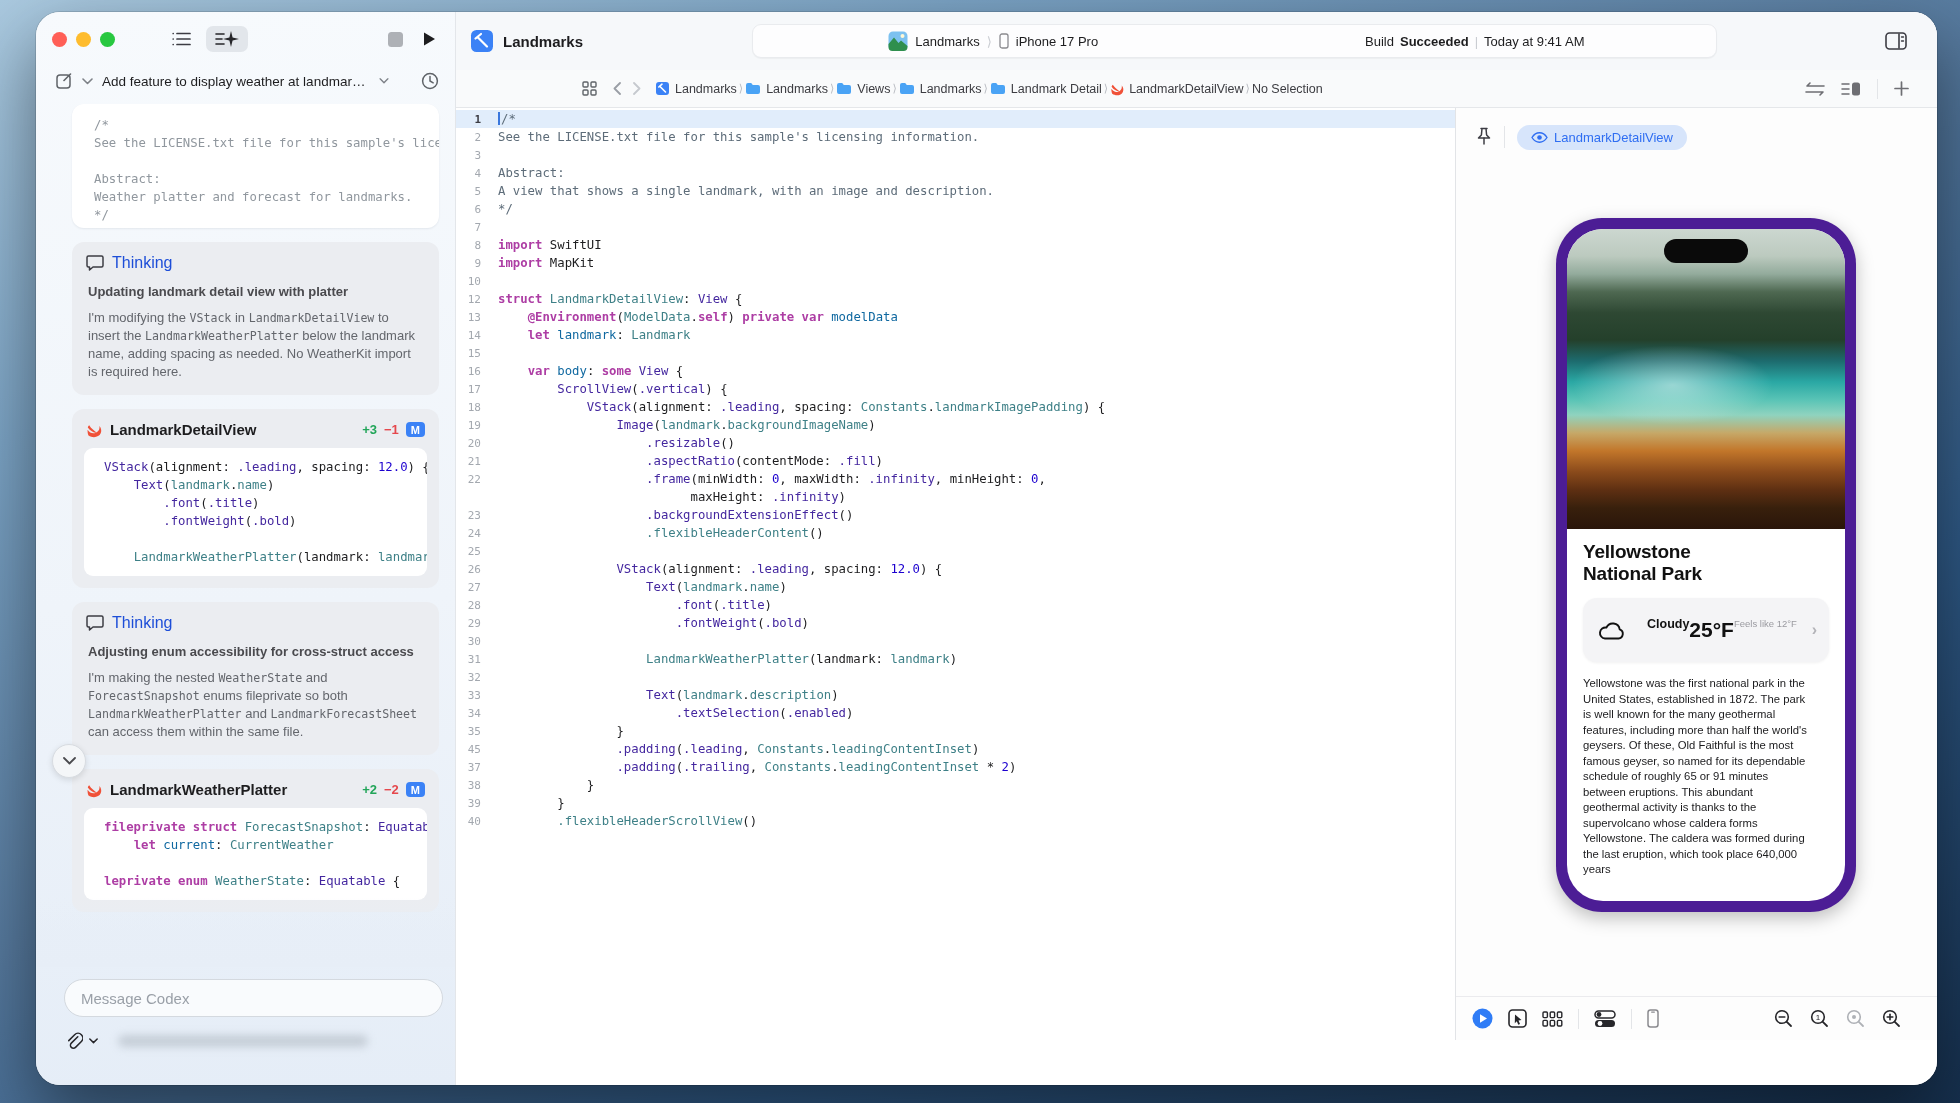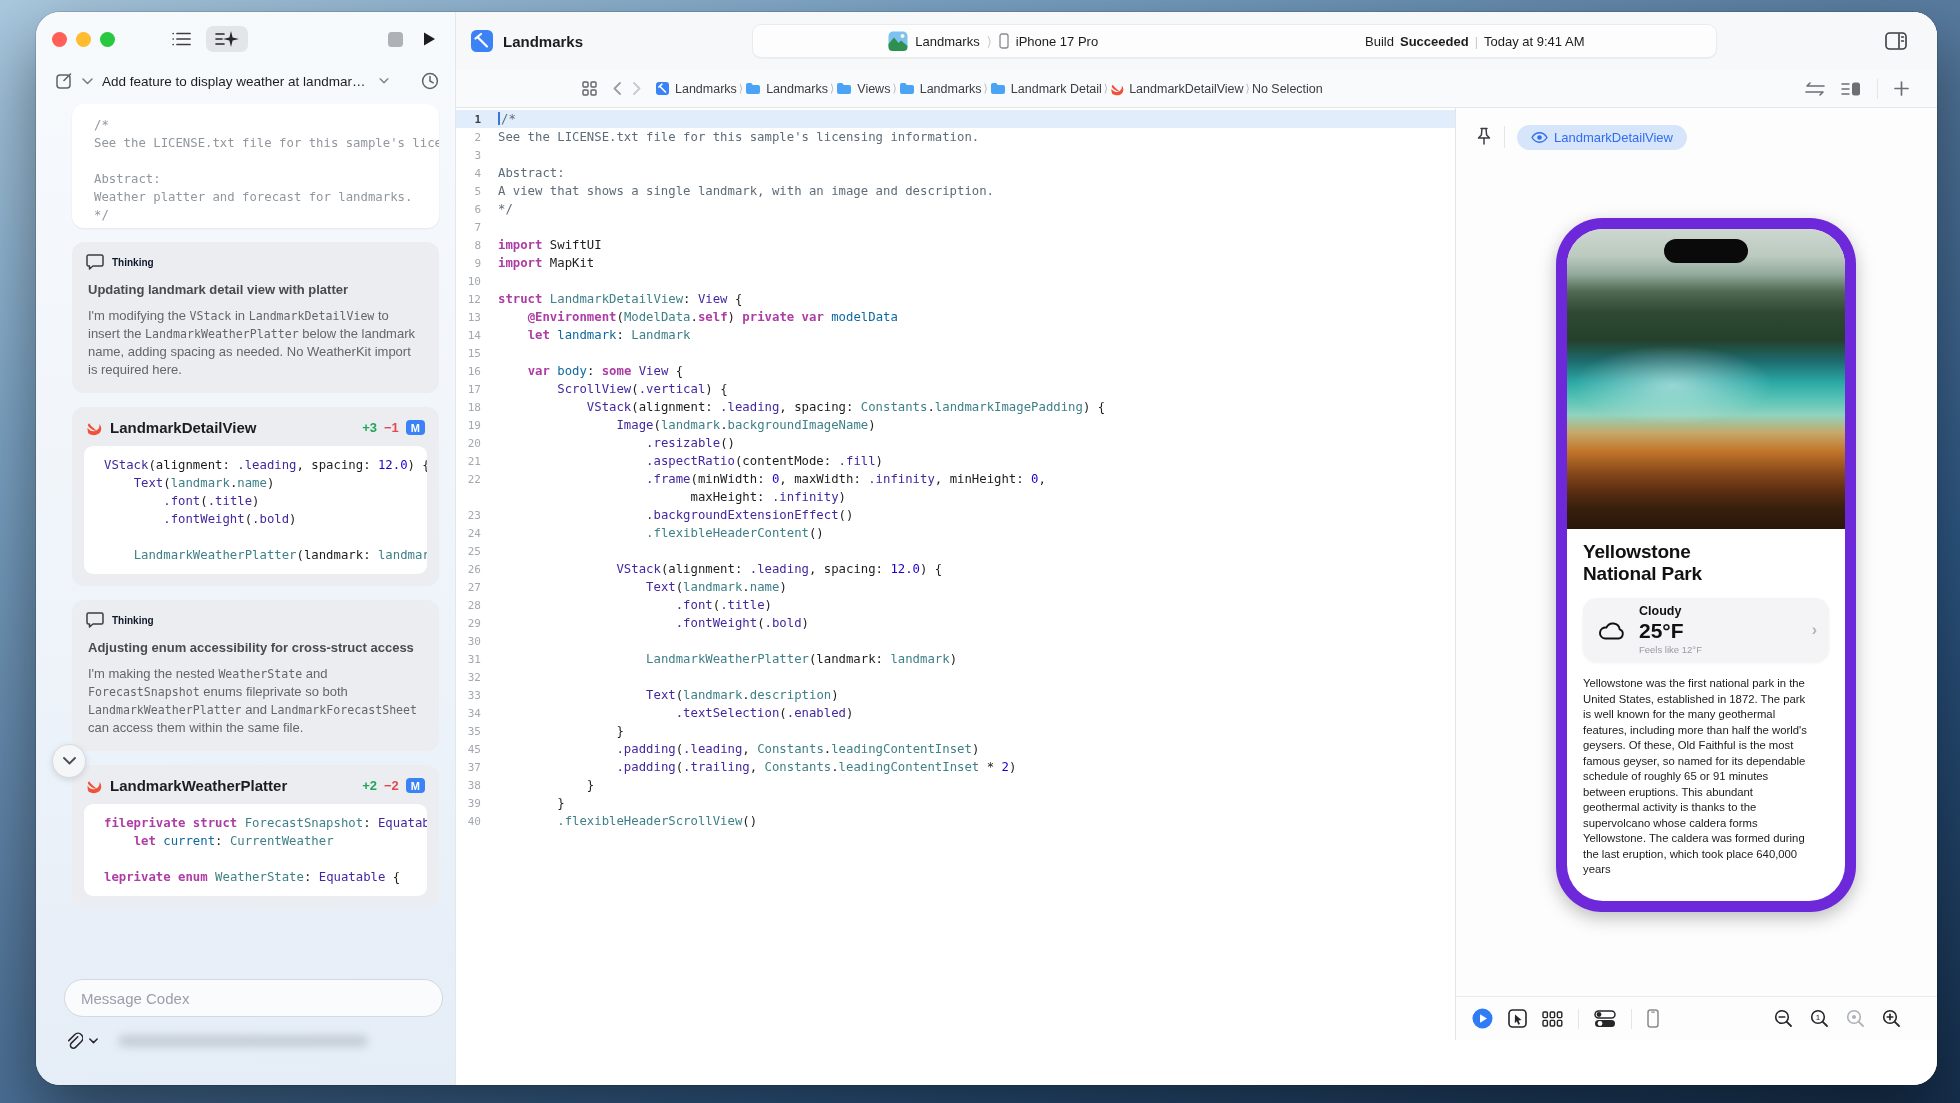--- a/index.html
+++ b/index.html
@@ -22,21 +22,21 @@
   .chat-tb-run{margin-left:auto;display:flex;align-items:center;gap:18px}
   .stop-sq{width:15px;height:15px;border-radius:3.5px;background:#aeb1b6}
   .chat-header{display:flex;align-items:center;padding:6px 16px 10px 20px;gap:9px}
   .chat-title{font-size:13.5px;color:#1d1d1f;white-space:nowrap;overflow:hidden;text-overflow:ellipsis;max-width:268px}
   .chat-scroll{position:absolute;top:92px;bottom:118px;left:0;right:0;overflow:hidden}
   .card{border-radius:12px;margin:0 16px 14px 36px;overflow:hidden}
   .card.white{background:#ffffff;box-shadow:0 1px 2px rgba(30,40,60,.08)}
   .card.gray{background:#ebedf1}
   .snippet-body{padding:12px 14px;font-family:"DejaVu Sans Mono",monospace;font-size:11.5px;line-height:16px;white-space:pre;height:124px}
   .card-head{display:flex;align-items:center;gap:8px;padding:12px 14px 0 14px}
-  .card-head .t-label{font-size:10px;font-weight:700;color:#0f172a}
+  .card-head .t-label{font-size:16px;font-weight:400;color:#1d4ed8}
   .think-sub{font-size:13px;font-weight:700;color:#4a4a4e;padding:12px 16px 0 16px}
   .think-body{font-size:13px;line-height:18px;color:#63666c;padding:10px 16px 14px 16px}
   .mono{font-family:"DejaVu Sans Mono",monospace;font-size:11.6px;color:#63666c}
   .file-head{display:flex;align-items:center;gap:8px;padding:12px 14px 0 14px}
   .file-name{font-size:15px;font-weight:600;color:#1d1d1f}
   .file-stats{margin-left:auto;display:flex;align-items:center;gap:7px}
   .add{color:#22a559;font-size:13px;font-weight:600}
   .del{color:#e5484d;font-size:13px;font-weight:600}
   .m-badge{background:#3b82f6;color:#fff;font-size:11px;font-weight:700;border-radius:4px;padding:1.5px 5px}
   .file-code{background:#fff;border-radius:9px;margin:10px 12px 12px 12px;padding:10px 12px;
@@ -85,38 +85,38 @@
   .tk-sg{color:#90979e}
   .vdivider{width:1px;background:#e2e4e7}
 
   
   .preview{flex:1;display:flex;flex-direction:column;background:#fdfdfd}
   .preview-head{height:58px;display:flex;align-items:center;padding:0 16px 0 20px;gap:12px}
   .ph-divider{width:1px;height:22px;background:#e3e5e8}
   .preview-pill{display:flex;align-items:center;gap:6px;background:#d7e5fb;border-radius:15px;
     padding:5px 14px;color:#2f6ef2;font-size:13px;font-weight:500}
   .canvas{flex:1;position:relative}
-  .phone{position:absolute;left:100px;top:52px;width:300px;height:694px;background:#6d28d9;
+  .phone{position:absolute;left:100px;top:52px;width:300px;height:694px;background:#4c1d95;
     border-radius:46px;padding:11px;box-shadow:0 6px 18px rgba(0,0,0,.25)}
   .screen{width:100%;height:100%;border-radius:36px;background:#fff;overflow:hidden;position:relative}
   .hero{height:300px;position:relative;
     background:
       radial-gradient(ellipse 60% 22% at 38% 52%, rgba(255,255,255,.5), rgba(255,255,255,0) 60%),
       linear-gradient(180deg,
         #ccd7d0 0%,#bccabf 9%,#93ab9c 15%,#4e6851 21%,
         #2e4833 28%,#24402b 37%,#1d6b6e 44%,#2aa8a4 51%,
         #5ac4b6 57%,#8fd3bf 62%,#c6a868 68%,#c2762a 74%,
         #8a4a1b 81%,#5e2f12 87%,#38200c 93%,#2a150a 100%)}
   .island{position:absolute;top:10px;left:50%;transform:translateX(-50%);width:84px;height:24px;
     border-radius:13px;background:#0a0a0a}
   .p-content{padding:12px 16px 0 16px}
   .p-title{font-size:19px;line-height:22px;font-weight:700;color:#111;width:160px;letter-spacing:-.2px}
   .weather-card{margin-top:13px;height:64px;border-radius:14px;background:#f4f4f6;display:flex;align-items:center;
     padding:0 12px 0 14px;box-shadow:0 1px 3px rgba(0,0,0,.06)}
-  .w-texts{margin-left:12px;display:flex;flex-direction:column;line-height:1.15}
+  .w-texts{margin-left:20px;display:flex;line-height:1.15}
   .w-cond{font-size:12.5px;font-weight:700;color:#111}
   .w-temp{font-size:21px;font-weight:700;color:#111;margin-top:1px}
   .w-feels{font-size:9.5px;color:#9a9aa0;margin-top:2px}
   .w-chev{margin-left:auto;color:#b3b3b8;font-size:16px;font-weight:600}
   .p-desc{margin-top:14px;font-size:11.3px;line-height:15.5px;color:#1b1b1d;width:228px}
   .preview-toolbar{height:44px;border-top:1px solid #ebebee;display:flex;align-items:center;
     padding:0 36px 0 16px;gap:15px;background:#fdfdfd}
   .pt-sep{width:1px;height:20px;background:#e3e5e8}
   .pt-right{margin-left:auto;display:flex;align-items:center;gap:17px}
 

